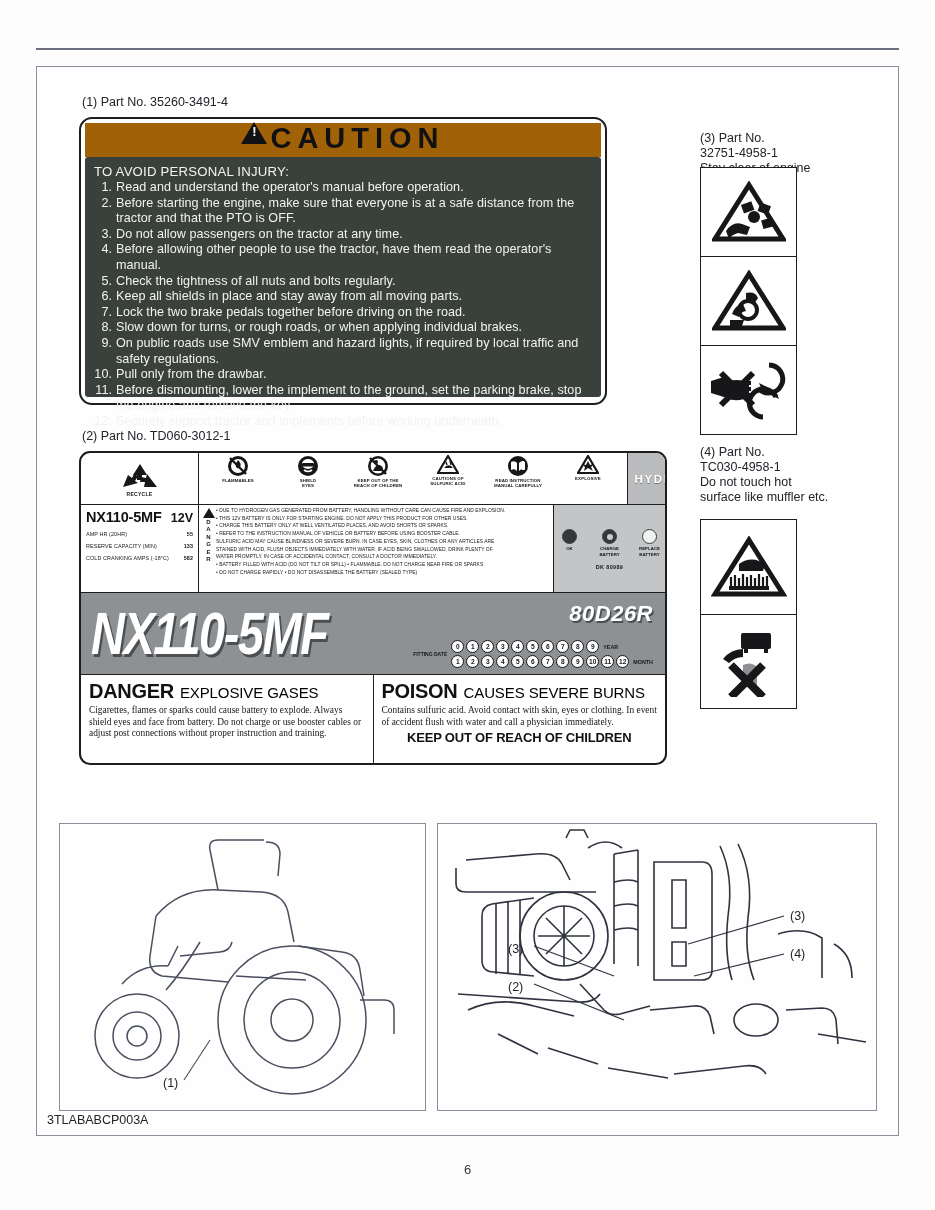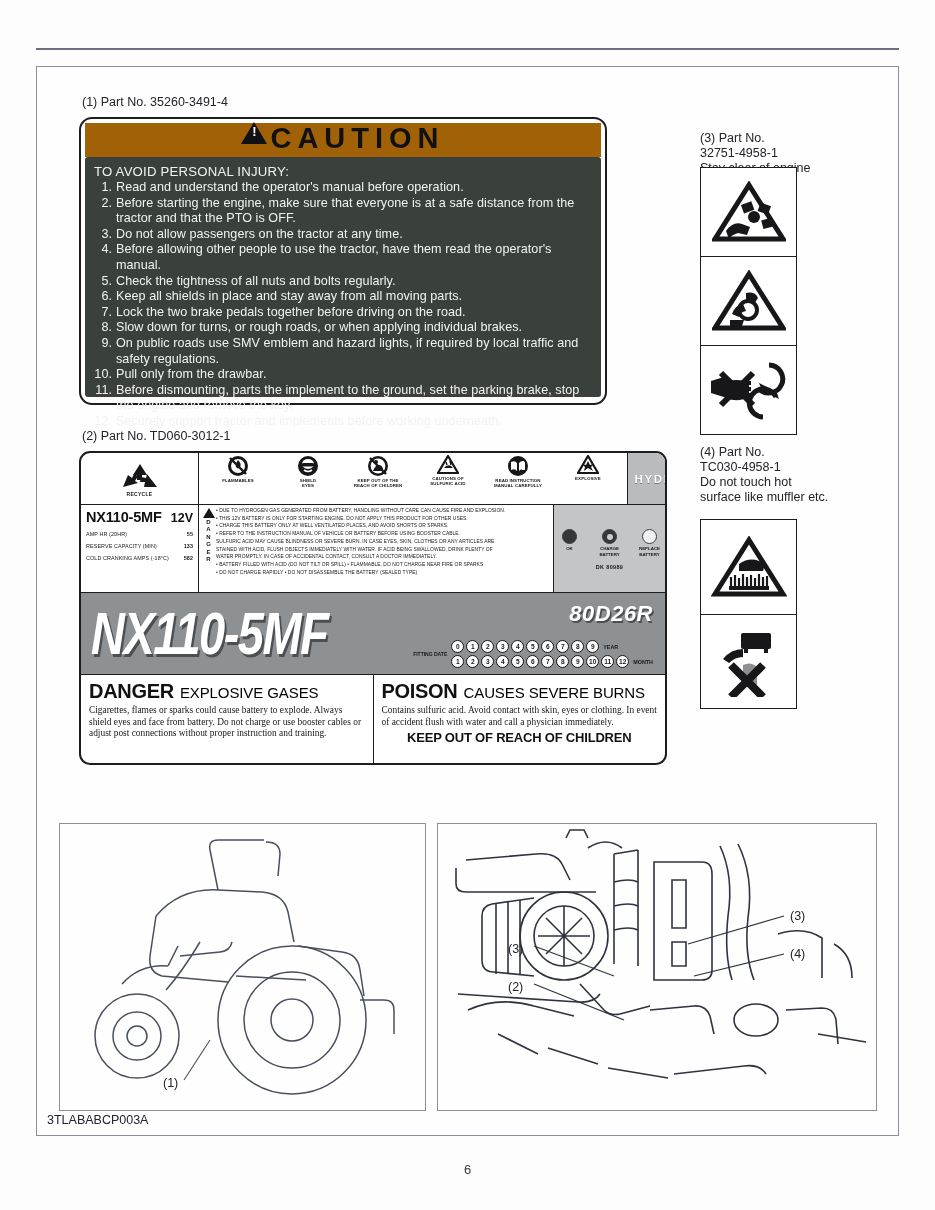--- a/index.html
+++ b/index.html
@@ -433,21 +433,21 @@
             <li>
               <span class="num">9.</span>
               <span class="txt">On public roads use SMV emblem and hazard lights, if required by local traffic and safety regulations.</span>
             </li>
             <li>
               <span class="num">10.</span>
               <span class="txt">Pull only from the drawbar.</span>
             </li>
             <li>
               <span class="num">11.</span>
-              <span class="txt">Before dismounting, parts the implement to the ground, set the parking brake, stop the engine and remove the key.</span>
+              <span class="txt">Before dismounting, lower the implement to the ground, set the parking brake, stop the engine and remove the key.</span>
             </li>
             <li>
               <span class="num">12.</span>
               <span class="txt">Securely support tractor and implements before working underneath.</span>
             </li>
           </ol>
       </div>
     </div>
 
     <div class="cap cap3">(3) Part No.

